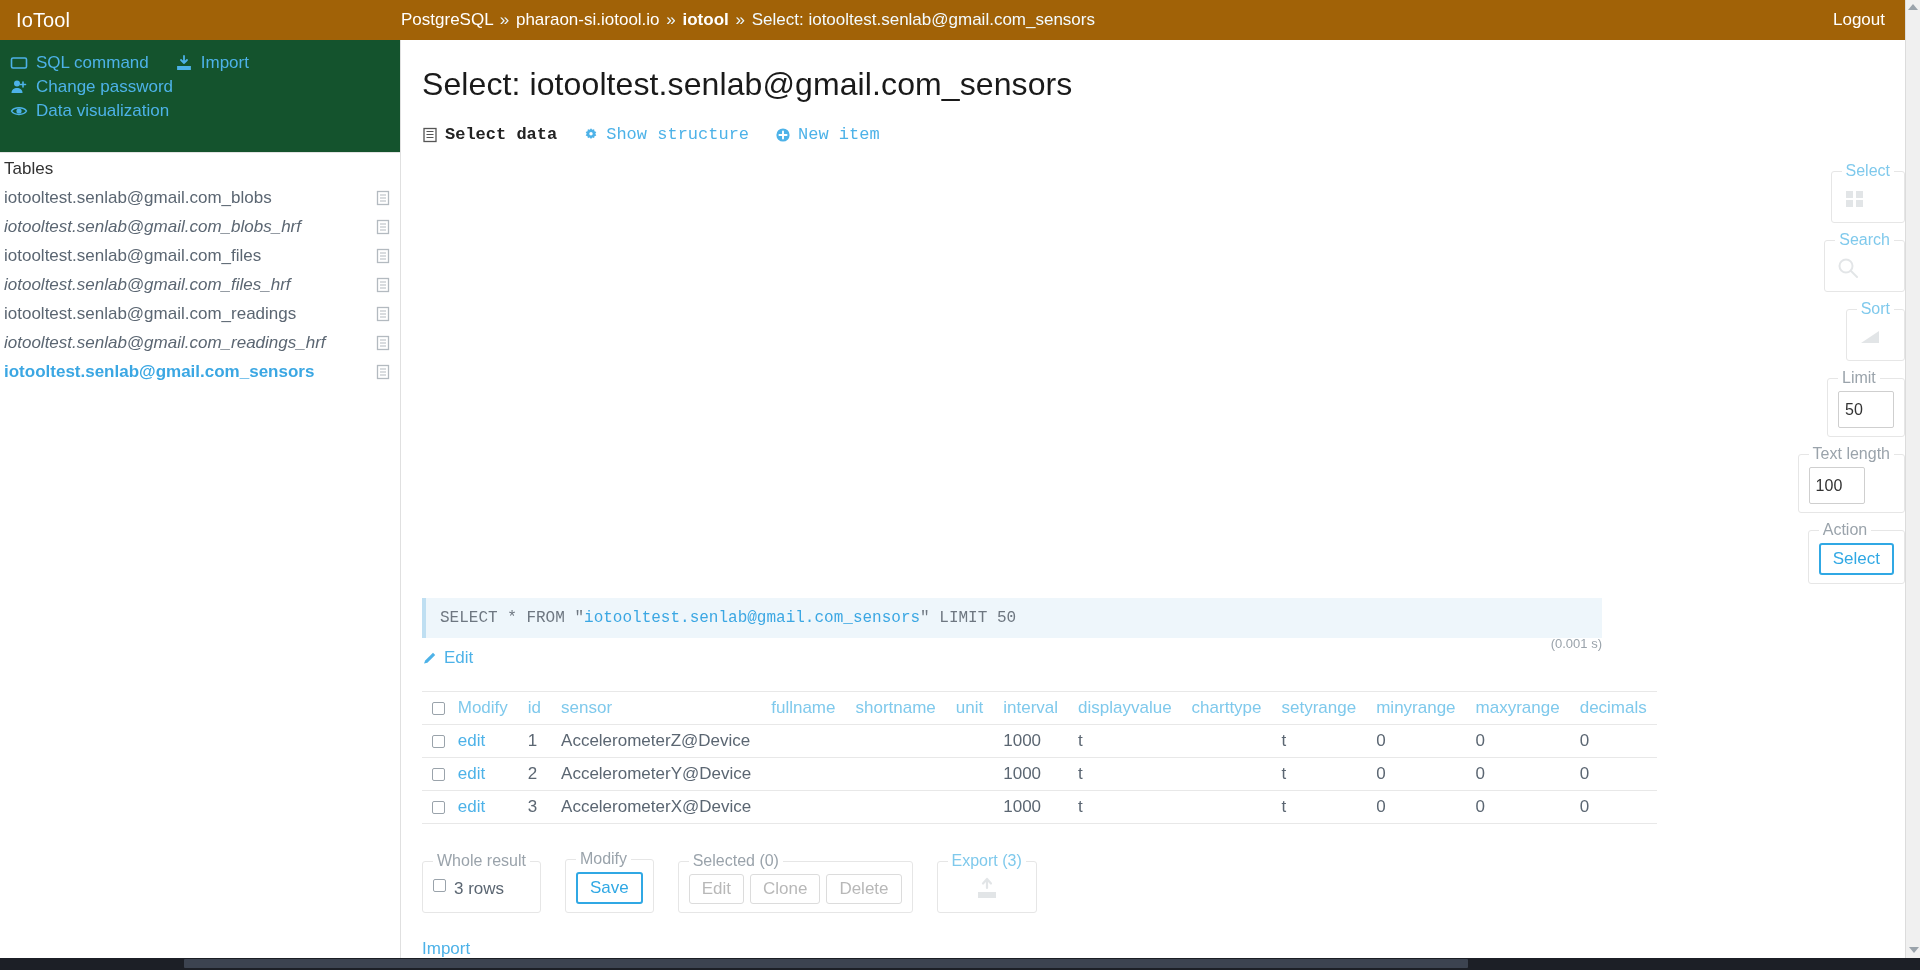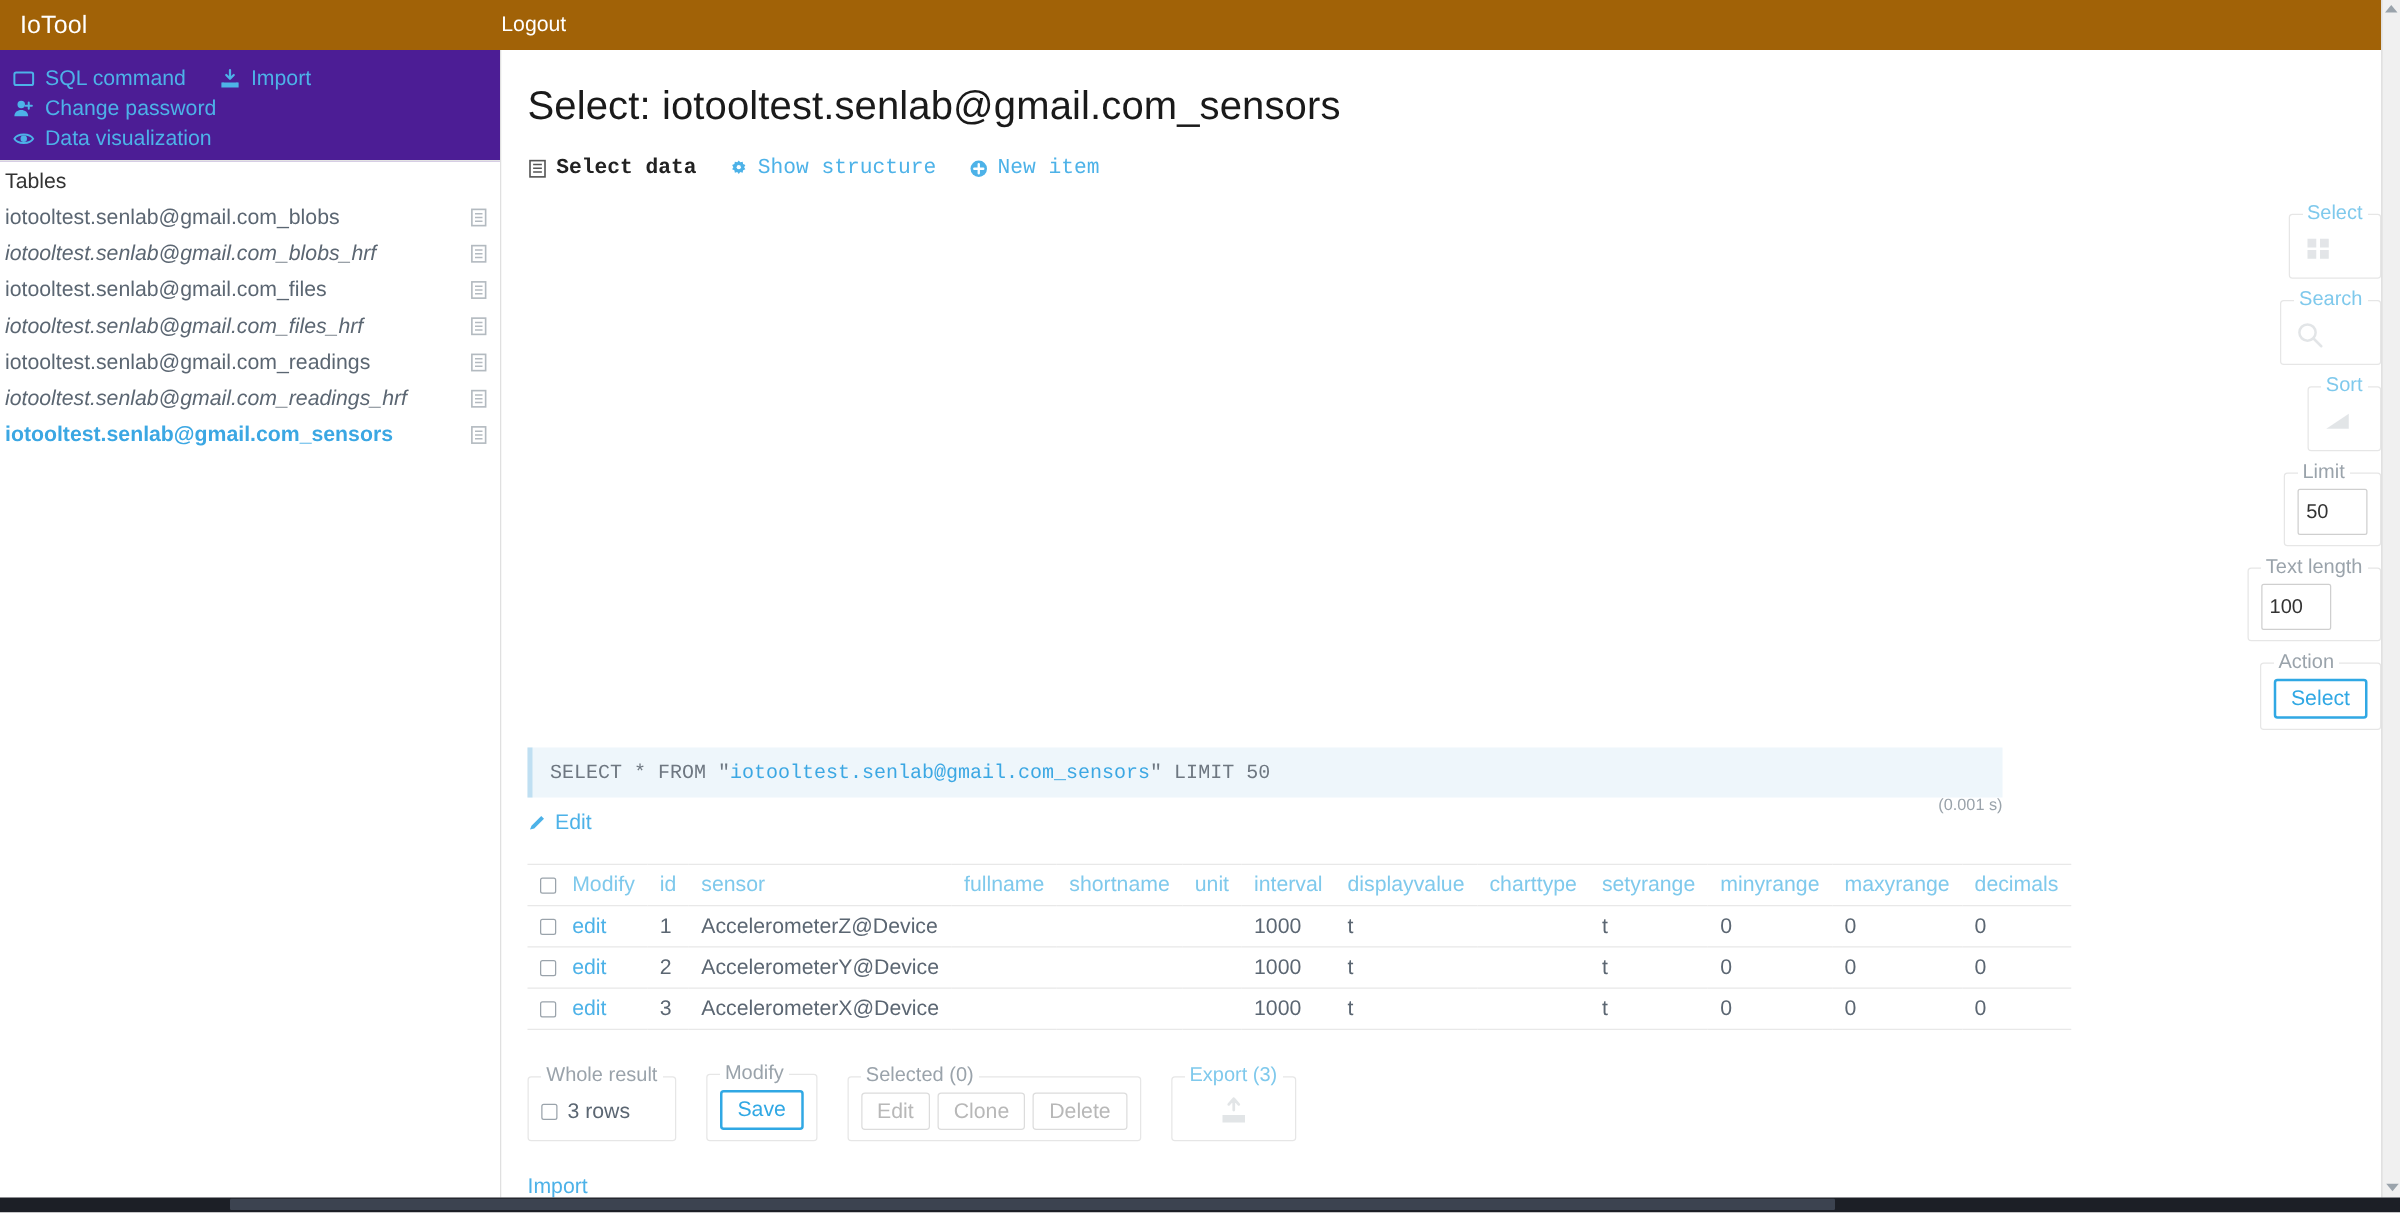--- a/index.html
+++ b/index.html
@@ -49,23 +49,23 @@
 
   
   .sidebar {
     position: absolute; top: 40px; left: 0;
     width: 401px; height: 918px;
     background: #fff;
     border-right: 1px solid #e0e0e0;
     overflow: hidden;
   }
   .nav-block {
-    background: #4c1d95;
+    background: #14532d;
     border-bottom: 1px solid #e3e3e3;
-    padding: 10px 0 4px 10px;
+    padding: 10px 0 28px 10px;
   }
   .nav-row { display: flex; align-items: center; height: 22px; margin: 2px 0; }
   .nav-link {
     display: inline-flex; align-items: center; gap: 8px;
     color: #4db2e8; text-decoration: none;
     font-size: 17px; white-space: nowrap;
   }
   .nav-link + .nav-link { margin-left: 26px; }
   .nav-ico { width: 18px; height: 18px; display: inline-block; flex: 0 0 18px; color: #4db2e8; }
   .nav-ico svg { display: block; }
@@ -187,21 +187,21 @@
   table.results thead th { color: #7fc9ec; border-top: 1px solid #e8e8e8; }
   table.results thead th a { color: #7fc9ec; text-decoration: none; }
   .cb {
     width: 13px; height: 13px;
     border: 1px solid #9aa3ab; border-radius: 2px;
     display: inline-block; background: #fff; vertical-align: -2px;
   }
   a.edit { color: #4db2e8; text-decoration: none; }
 
   .bottom-bar { display: flex; align-items: flex-end; gap: 24px; margin-top: 26px; }
-  .rows-label { font-size: 17px; color: #5b6672; display: inline-flex; align-items: center; gap: 8px; }
+  .rows-label { font-size: 17px; color: #5b6672; display: inline-flex; gap: 8px; }
   .import-row { margin-top: 26px; }
   .import-link { color: #4db2e8; text-decoration: none; font-size: 17px; }
 
   
   .vscroll {
     position: absolute; top: 0; right: 0;
     width: 15px; height: 958px;
     background: #f0f0f0;
     border-left: 1px solid #dcdcdc;
   }
@@ -219,20 +219,29 @@
   .arrow.up { border-left: 5px solid transparent; border-right: 5px solid transparent; border-bottom: 6px solid #9aa3ab; }
   .arrow.down { border-left: 5px solid transparent; border-right: 5px solid transparent; border-top: 6px solid #9aa3ab; position: absolute; bottom: 5px; left: 3px; }
 </style>
 </head>
 <body>
 
 <div id="root">
 
   <div class="topbar">
     <div class="brand">IoTool</div>
+    <div class="crumbs">
+      <a href="#">PostgreSQL</a>
+      <span class="sep">»</span>
+      <a href="#">pharaon-si.iotool.io</a>
+      <span class="sep">»</span>
+      <a href="#" class="cur-db">iotool</a>
+      <span class="sep">»</span>
+      <span>Select: iotooltest.senlab@gmail.com_sensors</span>
+    </div>
     <a href="#" class="logout">Logout</a>
   </div>
 
   <div class="sidebar">
     <div class="nav-block">
       <div class="nav-row">
         <a href="#" class="nav-link">
           <span class="nav-ico">
             <svg viewBox="0 0 18 18" width="18" height="18">
                 <rect x="1.5" y="4" width="15" height="10" rx="1.5" fill="none" stroke="#4db2e8" stroke-width="1.6"></rect>

